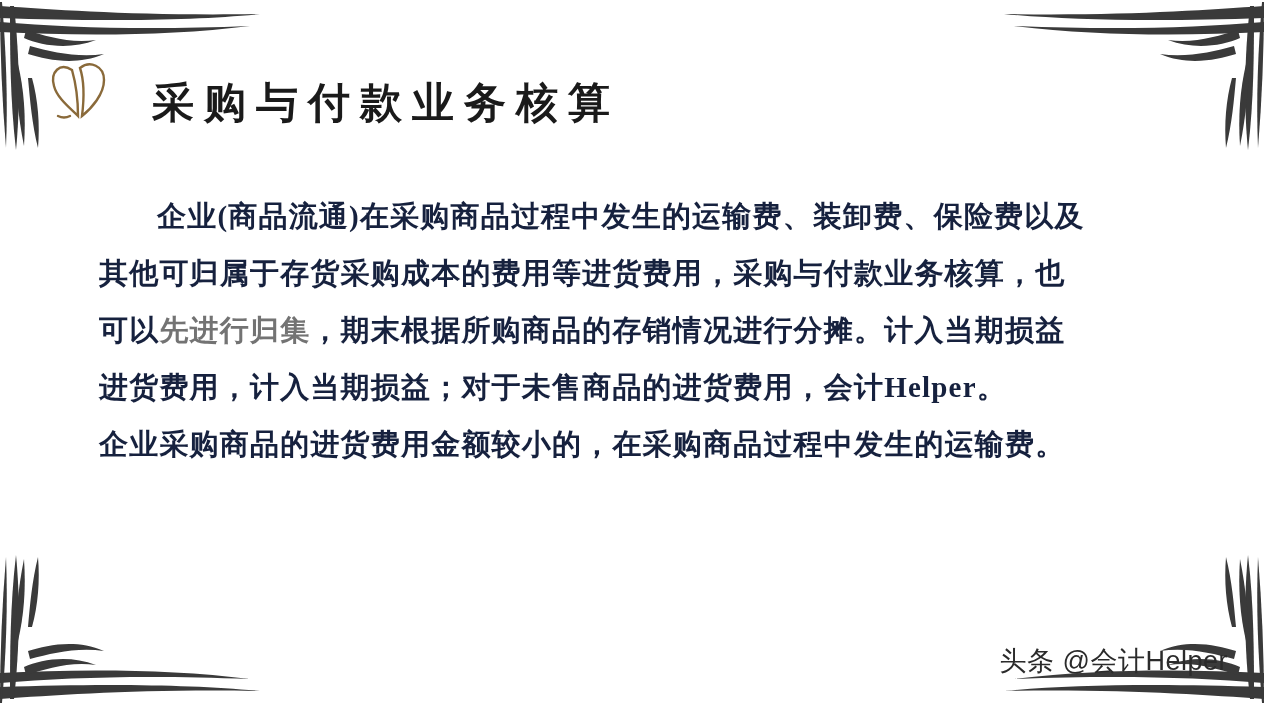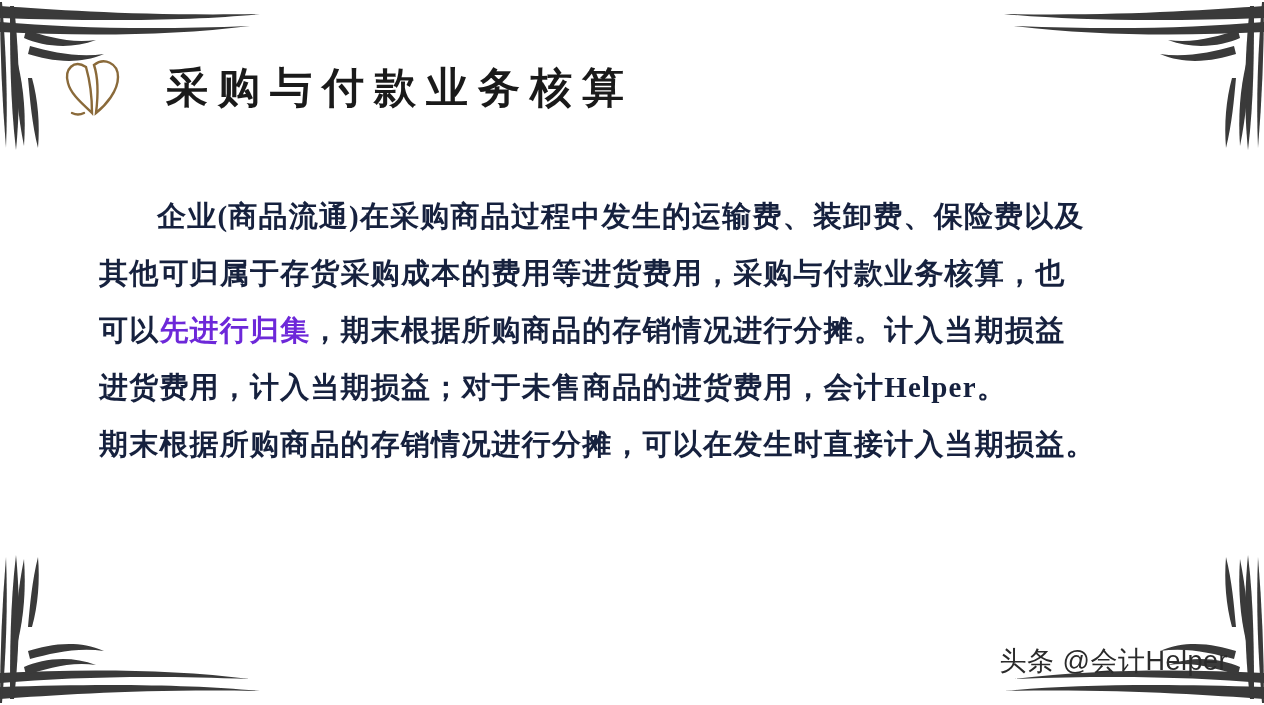--- a/index.html
+++ b/index.html
@@ -32,23 +32,23 @@
   .corner svg { display: block; width: 100%; height: 100%; }
   .corner-tl { top: 0; left: 0; }
   .corner-tr { top: 0; right: 0; transform: scaleX(-1); }
   .corner-bl { bottom: 0; left: 0; transform: scaleY(-1); }
   .corner-br { bottom: 0; right: 0; transform: scale(-1, -1); }
 
   
   .title-row {
     position: absolute;
     top: 52px;
-    left: 62px;
+    left: 48px;
     display: flex;
-    align-items: center;
+    align-items: flex-end;
     height: 72px;
   }
   .title-glyph {
     width: 78px;
     height: 66px;
     margin-right: 26px;
     flex: 0 0 auto;
   }
   .title-glyph svg { display: block; width: 100%; height: 100%; }
   .slide-title {
@@ -72,21 +72,21 @@
   .body-line {
     font-family: "Liberation Serif", serif;
     font-size: 29px;
     font-weight: bold;
     color: #16213e;
     letter-spacing: 1.2px;
     line-height: 57px;
     white-space: nowrap;
   }
   .body-line.indent { text-indent: 58px; }
-  .hl-red { color: #6d28d9; text-align: center; }
+  .hl-red { color: #737373; text-align: center; }
 
   
   .watermark {
     position: absolute;
     right: 36px;
     bottom: 26px;
     font-family: "Liberation Sans", sans-serif;
     font-size: 27px;
     color: #2b2b2b;
     letter-spacing: 0.5px;
@@ -169,18 +169,18 @@
       </svg>
     </span>
     <span class="slide-title">采购与付款业务核算</span>
   </div>
 
   <div class="body-block">
     <div class="body-line indent">企业(商品流通)在采购商品过程中发生的运输费、装卸费、保险费以及</div>
     <div class="body-line">其他可归属于存货采购成本的费用等进货费用，采购与付款业务核算，也</div>
     <div class="body-line"><span>可以</span><span class="hl-red">先进行归集</span><span>，期末根据所购商品的存销情况进行分摊。计入当期损益</span></div>
     <div class="body-line">进货费用，计入当期损益；对于未售商品的进货费用，会计Helper。</div>
-    <div class="body-line">期末根据所购商品的存销情况进行分摊，可以在发生时直接计入当期损益。</div>
+    <div class="body-line">企业采购商品的进货费用金额较小的，在采购商品过程中发生的运输费。</div>
   </div>
 
   <div class="watermark">头条 @会计Helper</div>
 
 </div>
 
 </body></html>

